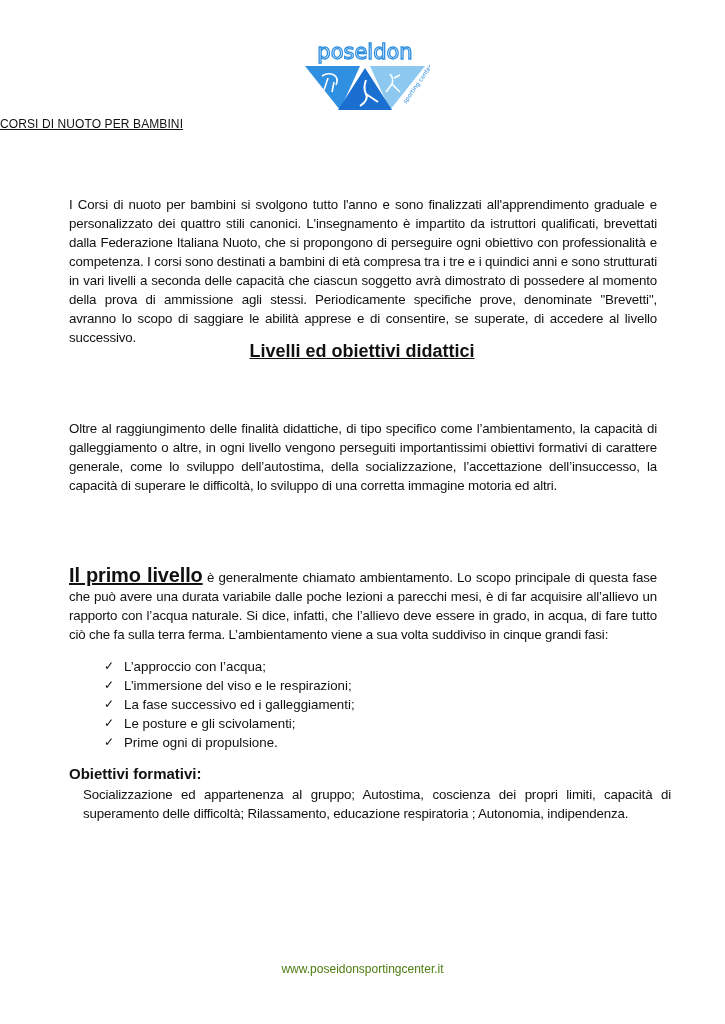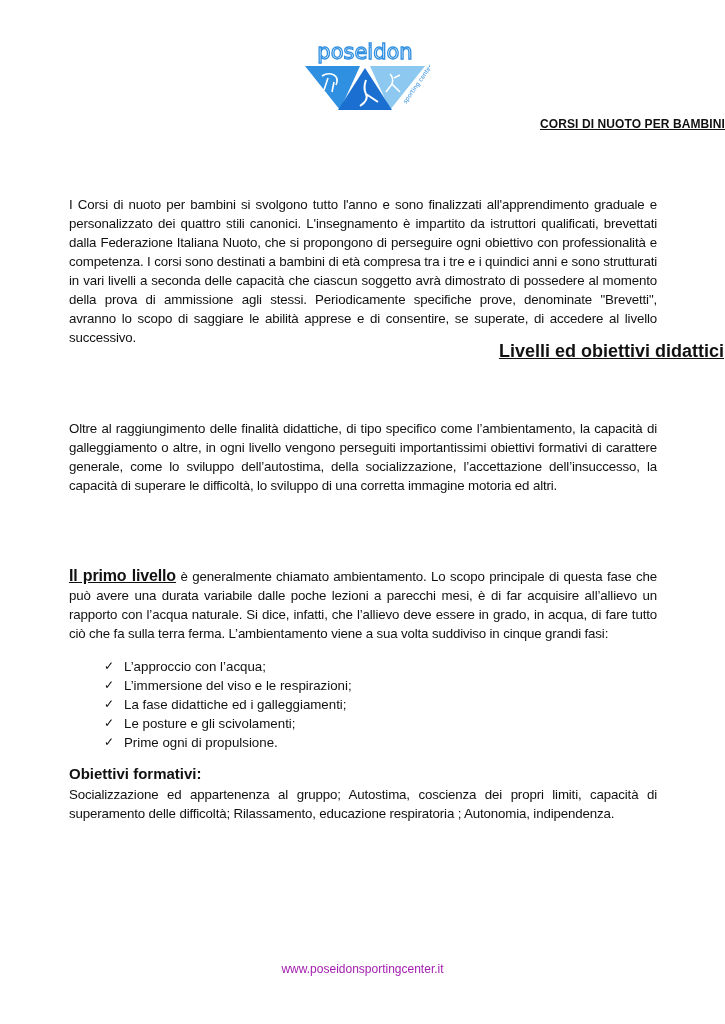--- a/index.html
+++ b/index.html
@@ -1,39 +1,39 @@
 <!DOCTYPE html>
 <html><head>
 <meta charset="utf-8">
 <style>
   html, body { margin: 0; padding: 0; background: #ffffff; }
   body { width: 725px; height: 1024px; position: relative; overflow: hidden;
          font-family: "Liberation Sans", sans-serif; color: #111; }
   .page { position: absolute; left: 0; top: 0; width: 725px; height: 1024px; }
   .logo { position: absolute; left: 300px; top: 42px; width: 130px; height: 72px; }
-  .doc-title { position: absolute; top: 117px; left: 0; width: 725px; text-align: right;
-               font-size: 12px; font-weight: bold; text-decoration: underline; letter-spacing: 0.1px; }
+  .doc-title { position: absolute; top: 117px; left: 0; width: 725px; text-align: left;
+               font-size: 12px; font-weight: normal; text-decoration: underline; letter-spacing: 0.1px; }
   .para { position: absolute; left: 69px; width: 588px; font-size: 13.3px; line-height: 19px;
           text-align: justify; text-align-last: left; letter-spacing: -0.15px; }
   .p1 { top: 195px; }
-  .section-title { position: absolute; top: 341px; left: 0; width: 724px; text-align: right;
+  .section-title { position: absolute; top: 341px; left: 0; width: 724px; text-align: center;
                    font-size: 18px; font-weight: bold; text-decoration: underline; }
   .p2 { top: 387px; margin-top: 32px; }
   .p3 { top: 495px; }
   .p4 { top: 566px; }
-  .lead { font-size: 16px; font-weight: bold; text-decoration: underline; }
+  .lead { font-size: 20px; font-weight: bold; text-decoration: underline; }
   .fasi { position: absolute; left: 104px; top: 657px; margin: 0; padding: 0; list-style: none;
           font-size: 13.3px; line-height: 19px; }
   .fasi li { display: flex; align-items: center; }
   .check { width: 18px; display: inline-block; font-size: 12px; }
   .fasi-text { padding-left: 2px; }
   .obj-title { position: absolute; left: 69px; top: 765px; font-size: 15px; font-weight: bold; }
-  .p5 { top: 785px; }
+  .p5 { top: 785px; margin-left: 14px; }
   .footer { position: absolute; top: 962px; left: 0; width: 725px; text-align: center;
-            font-size: 12px; color: #a21caf; }
+            font-size: 12px; color: #4d7c0f; }
 </style>
 </head>
 <body>
 
 <div class="page">
 
   <div class="logo">
     <svg width="130" height="72" viewBox="0 0 130 72">
       <text x="65" y="17" text-anchor="middle" font-family="DejaVu Sans, sans-serif" font-size="21" fill="none" stroke="#2f8fe0" stroke-width="1.3">poseidon</text>
       <polygon points="5,24 60,24 40,68" fill="#2f8fe0"></polygon>
@@ -61,21 +61,21 @@
     <li>
         <span class="check">✓</span>
         <span class="fasi-text">L’approccio con l’acqua;</span>
       </li>
     <li>
         <span class="check">✓</span>
         <span class="fasi-text">L’immersione del viso e le respirazioni;</span>
       </li>
     <li>
         <span class="check">✓</span>
-        <span class="fasi-text">La fase didattiche ed i galleggiamenti;</span>
+        <span class="fasi-text">La fase successivo ed i galleggiamenti;</span>
       </li>
     <li>
         <span class="check">✓</span>
         <span class="fasi-text">Le posture e gli scivolamenti;</span>
       </li>
     <li>
         <span class="check">✓</span>
         <span class="fasi-text">Prime ogni di propulsione.</span>
       </li>
   </ul>

